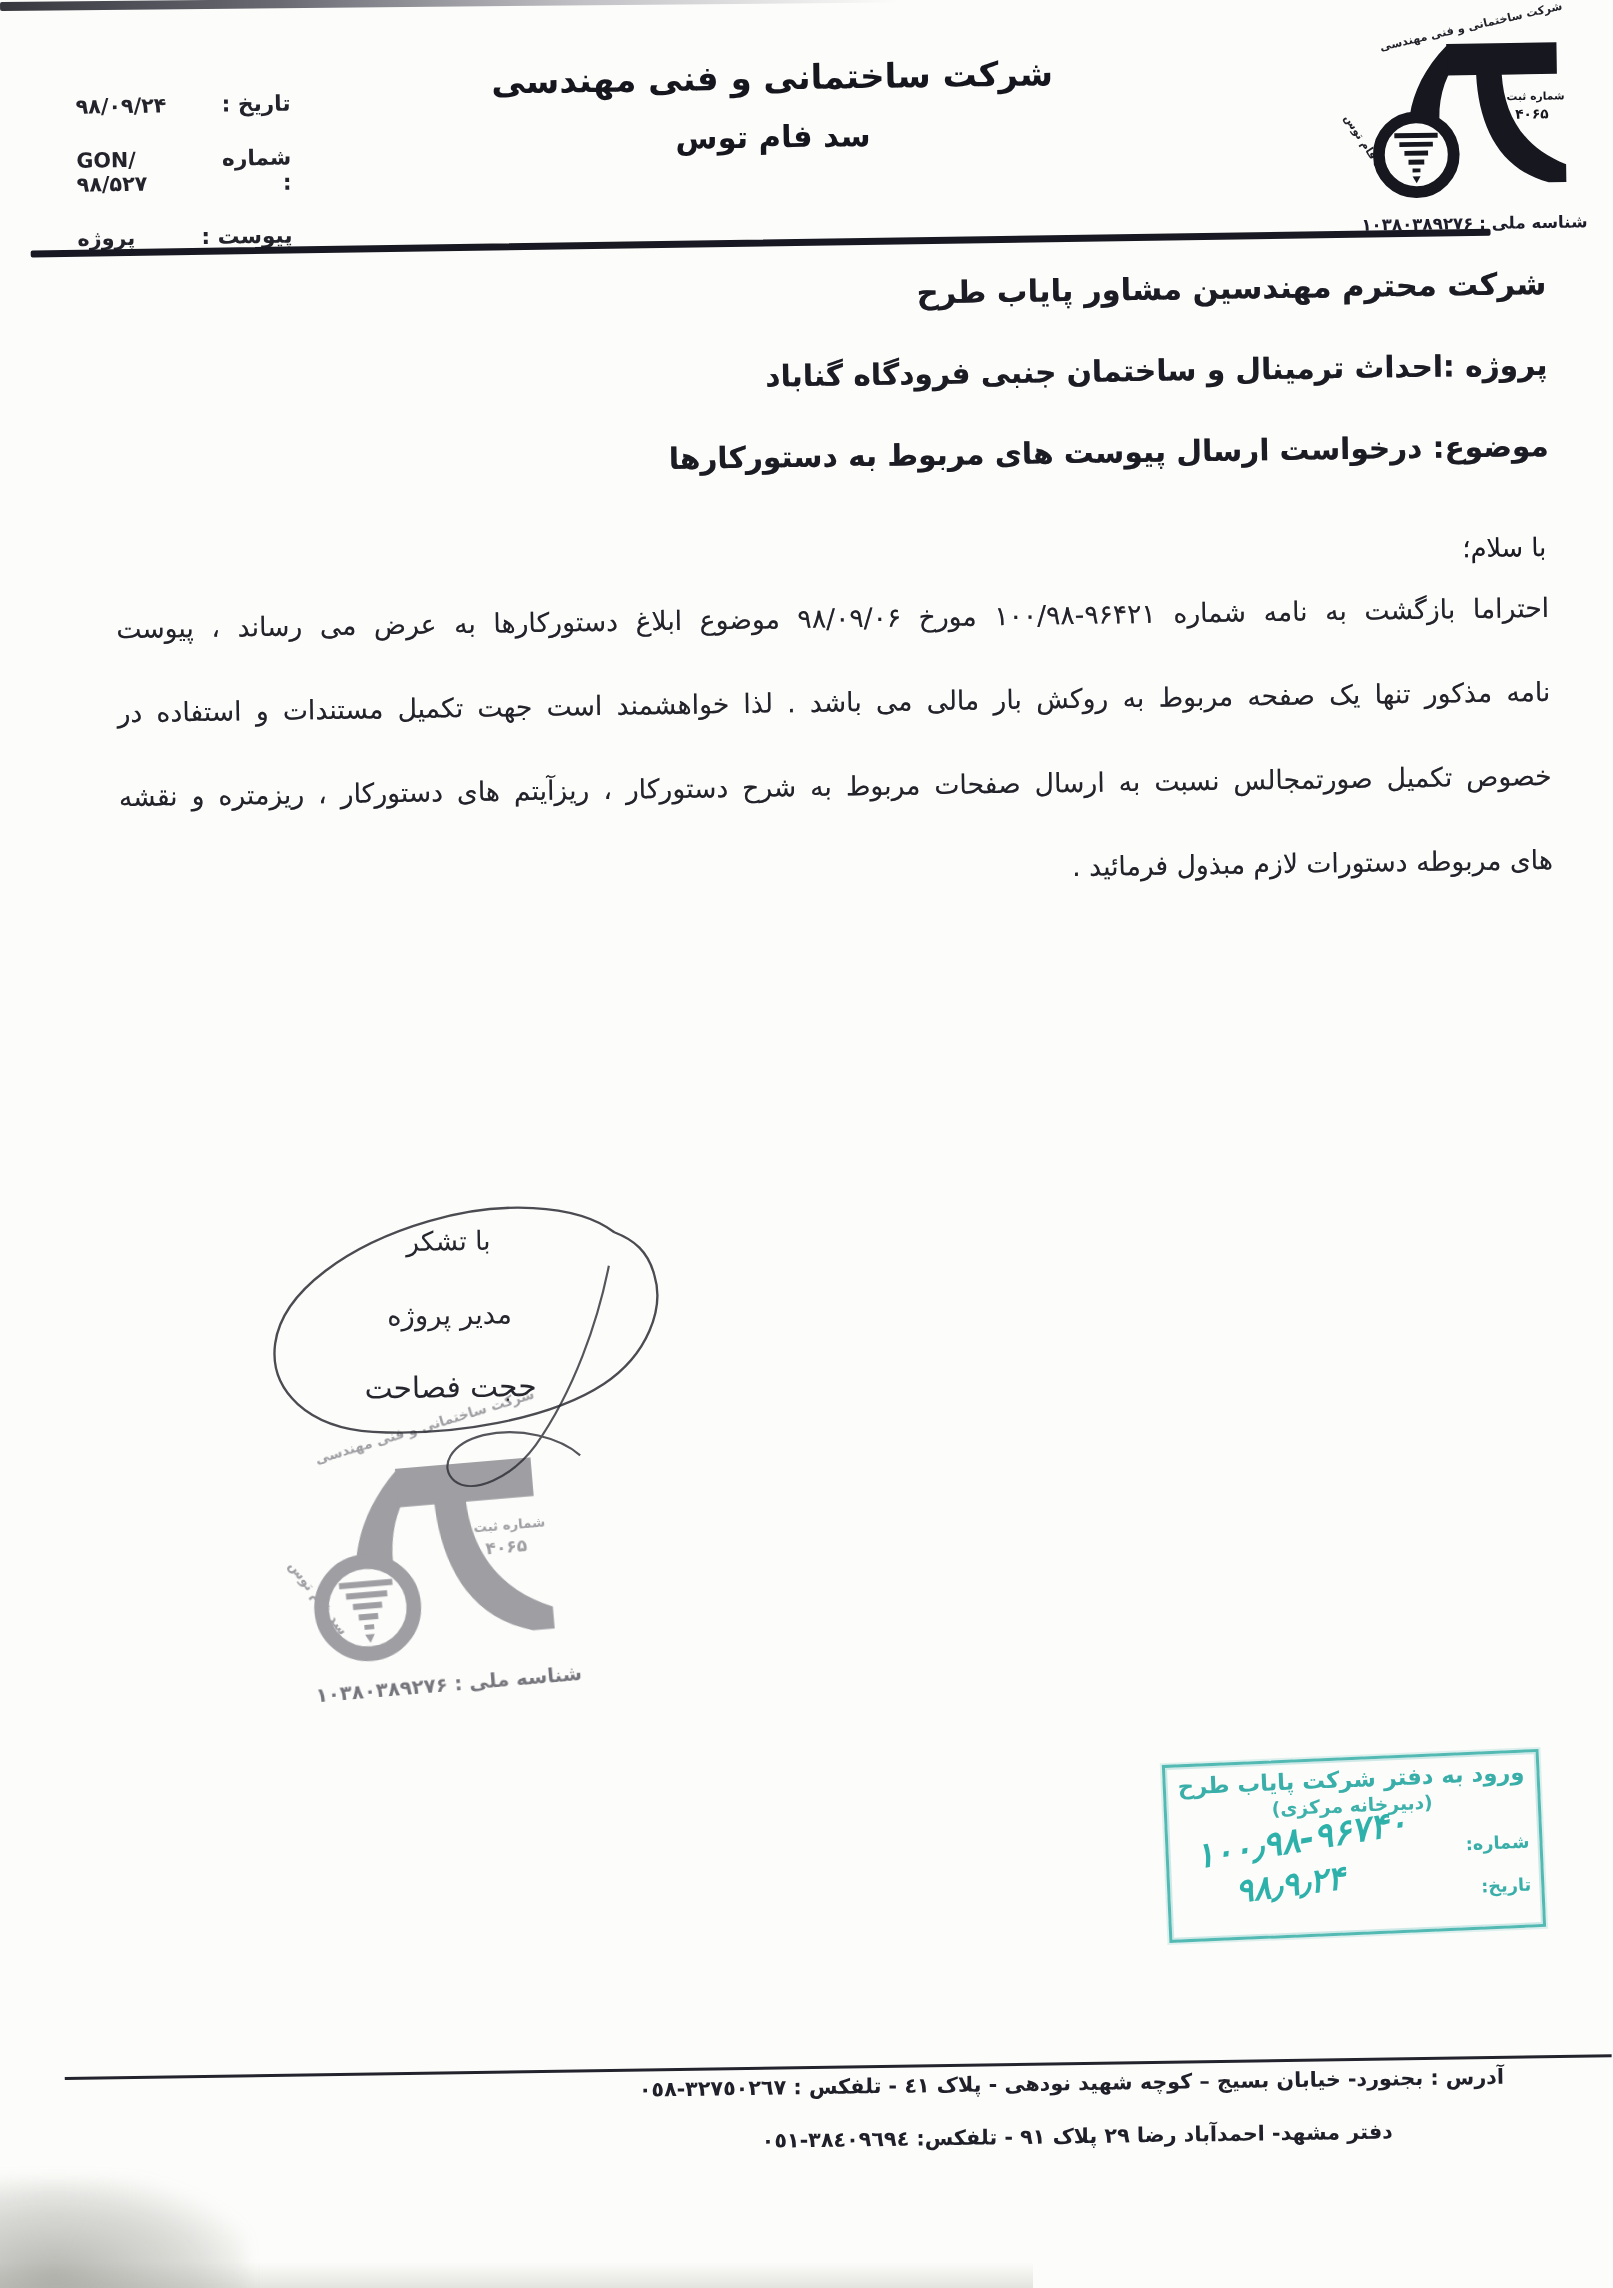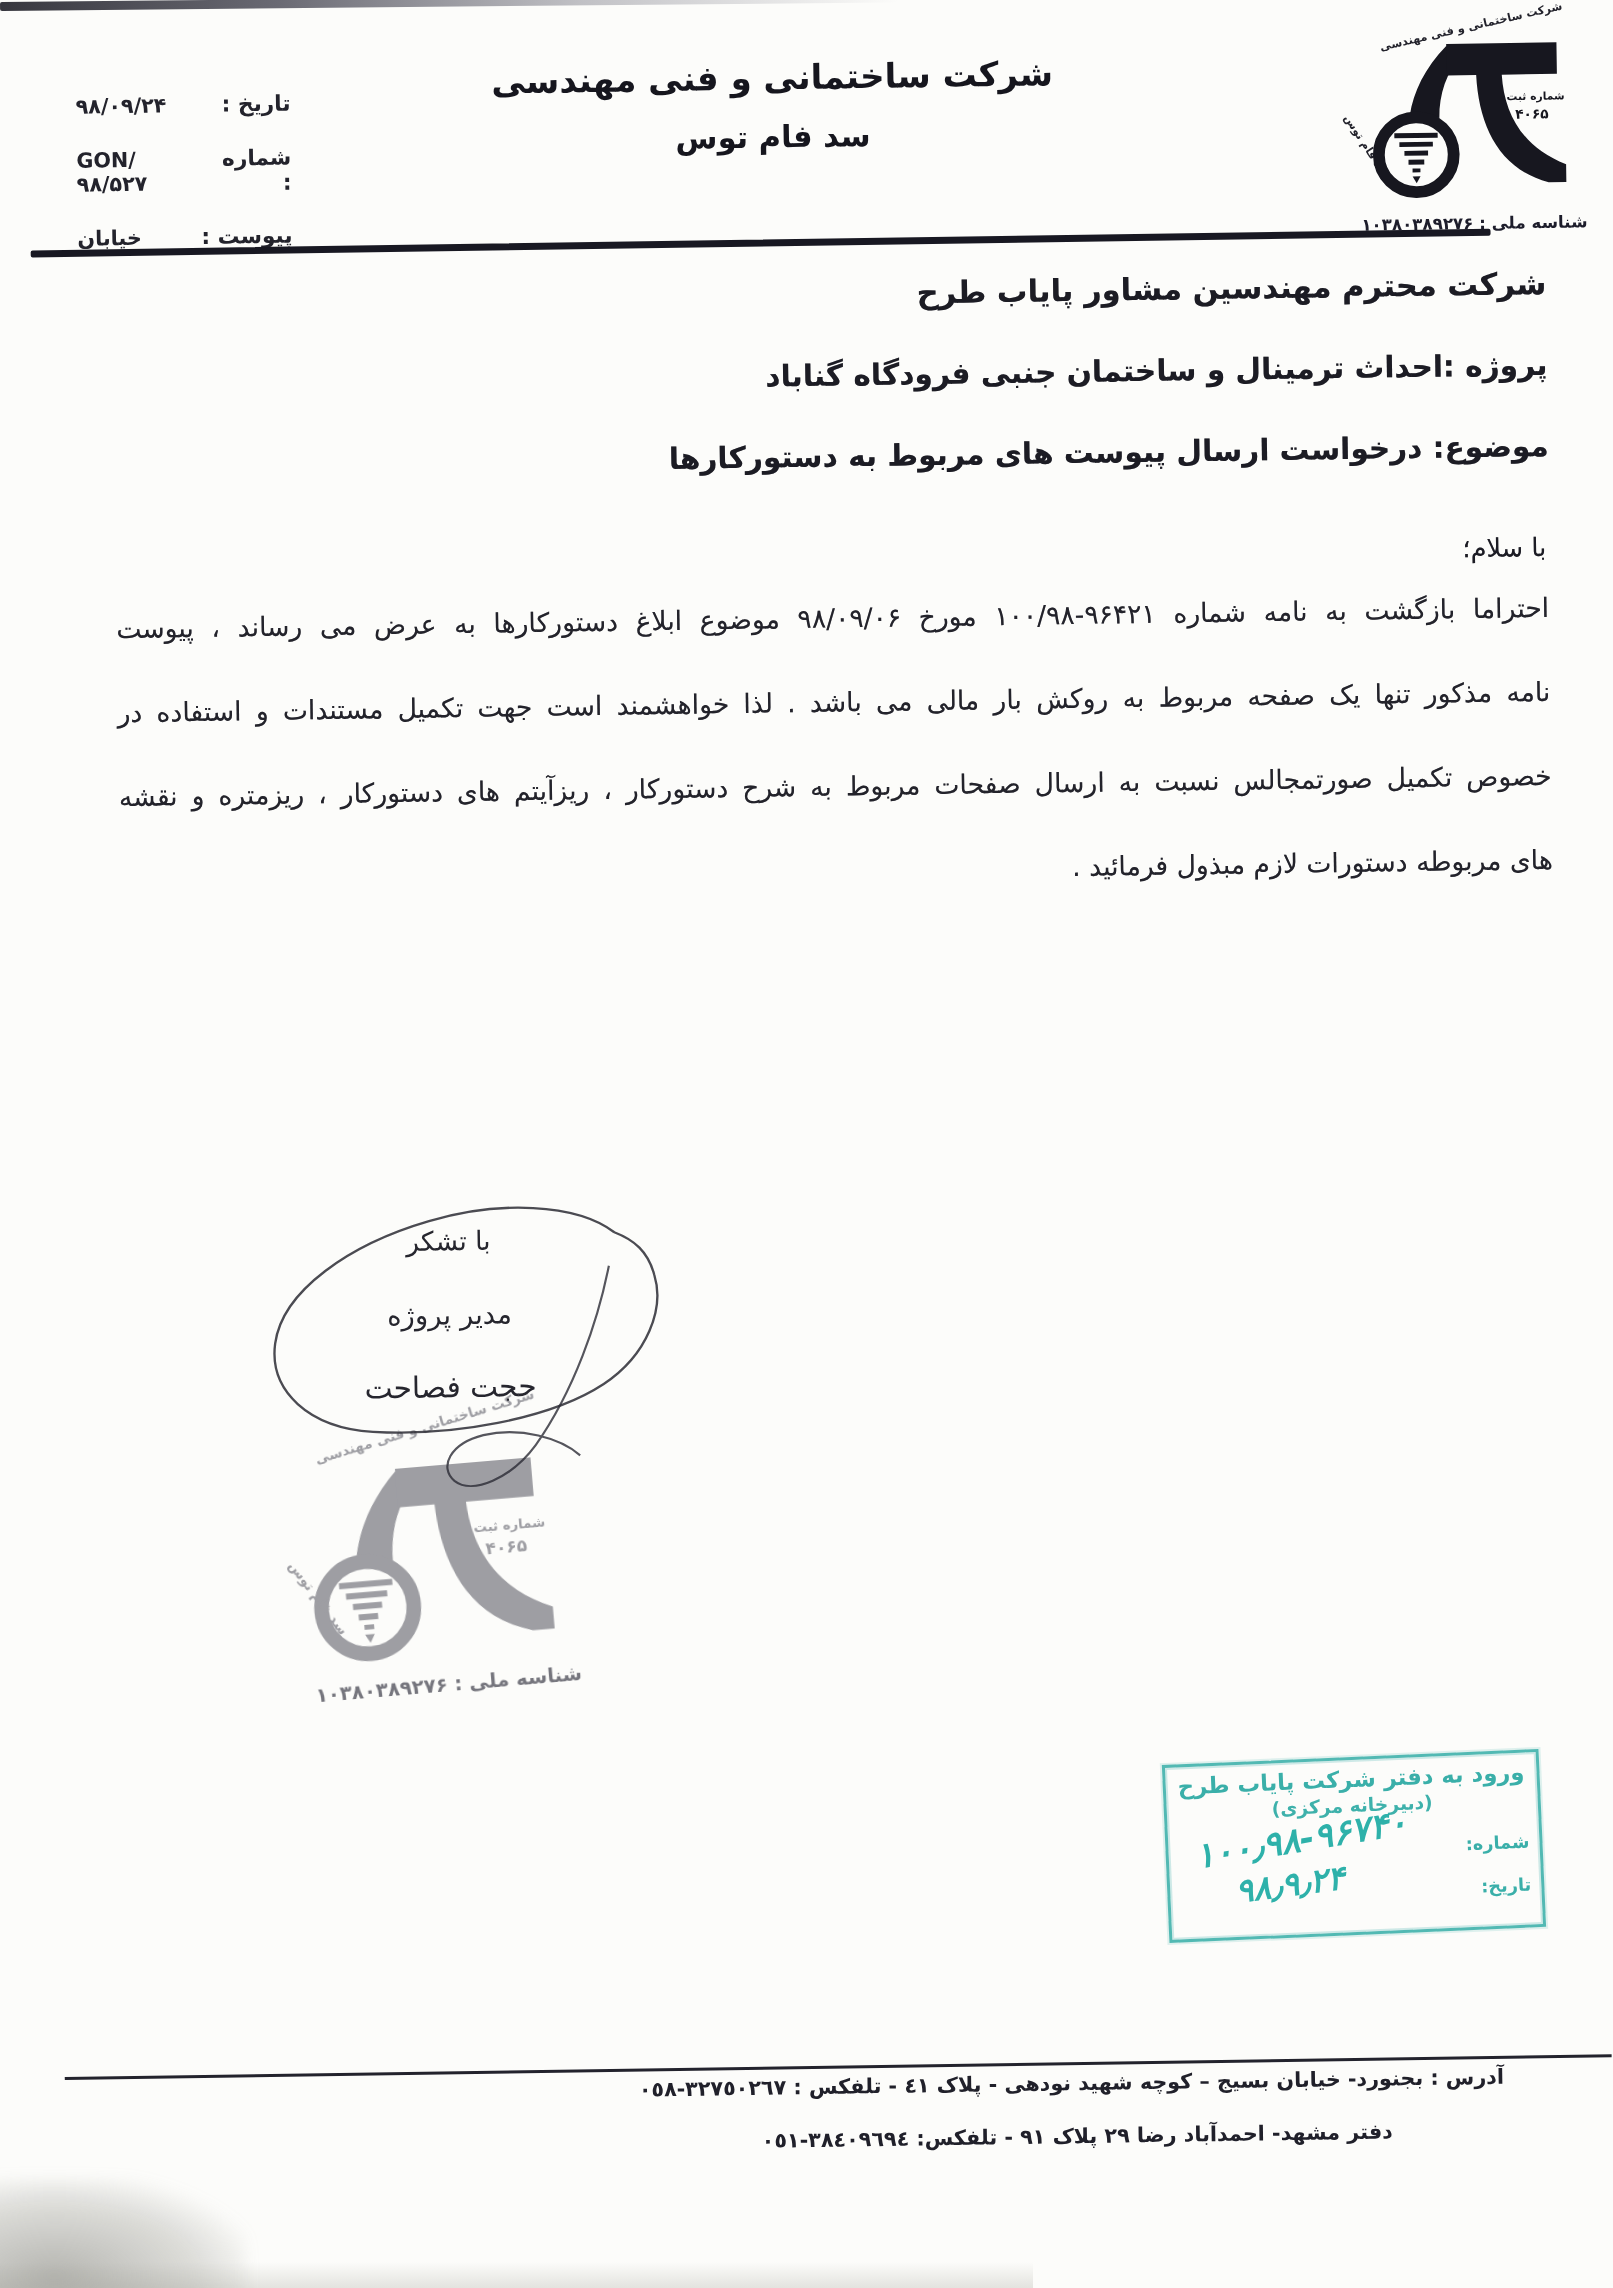--- a/index.html
+++ b/index.html
@@ -102,21 +102,21 @@
       <div class="meta-row">
         <span>تاریخ :</span>
         <span class="val">۹۸/۰۹/۲۴</span>
       </div>
       <div class="meta-row">
         <span>شماره :</span>
         <span class="val ltr">GON/۹۸/۵۲۷</span>
       </div>
       <div class="meta-row">
         <span>پیوست :</span>
-        <span class="val">خیابان</span>
+        <span class="val">پروژه</span>
       </div>
     </div>
 
     <div class="title">
       <div class="l1">شرکت ساختمانی و فنی مهندسی</div>
       <div class="l2">سد فام توس</div>
     </div>
 
     <div class="logo-arc arc-top-main">شرکت ساختمانی و فنی مهندسی</div>
     <div class="logo-arc arc-left-main">سد فام توس</div>

